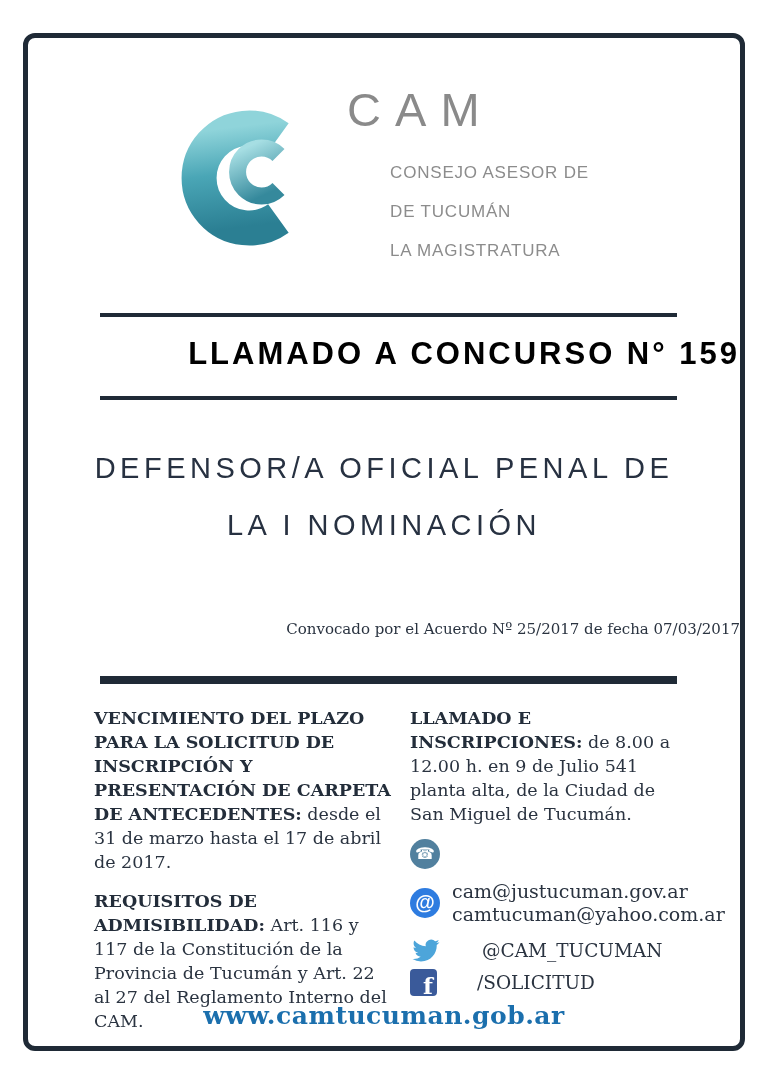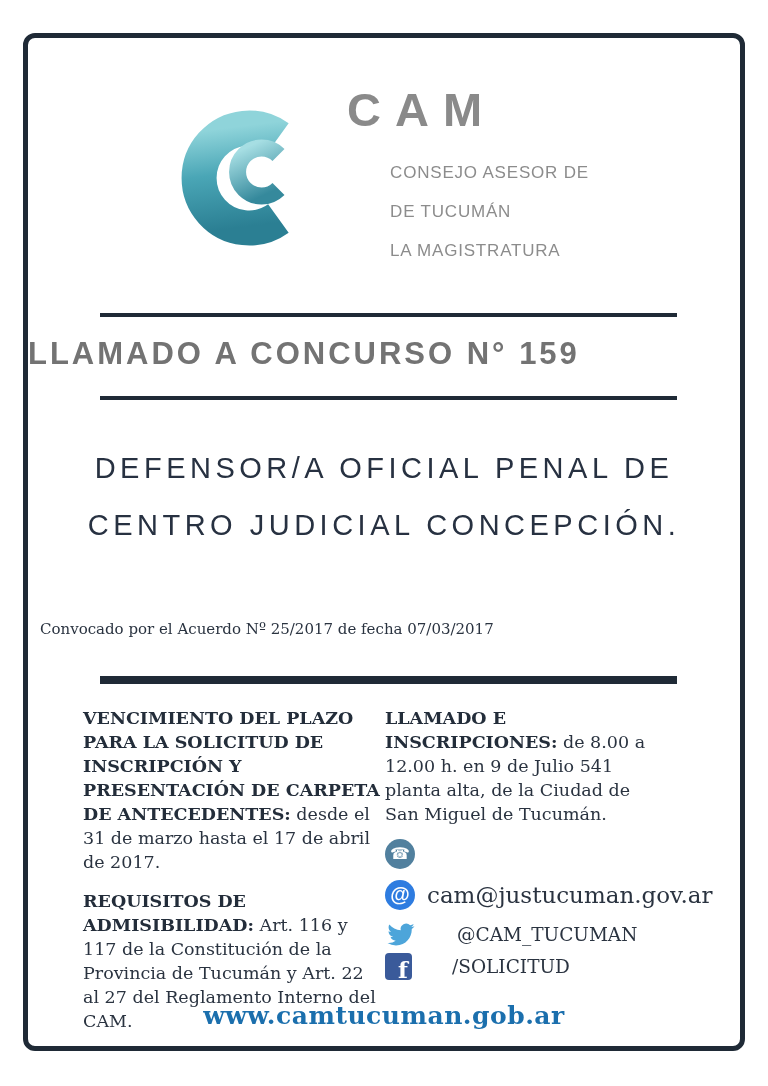--- a/index.html
+++ b/index.html
@@ -12,50 +12,50 @@
     border:5px solid #1f2a36;border-radius:12px;background:#ffffff;
   }
   
   .logo-row{
     position:absolute;top:48px;left:0;right:0;
     display:flex;justify-content:center;align-items:center;gap:28px;
   }
   .logo-mark{width:140px;height:172px;flex:0 0 auto;}
   .logo-text{display:flex;flex-direction:column;}
   .brand{
-    font-size:47px;font-weight:700;letter-spacing:14px;color:#8a8a8a;
+    font-size:47px;font-weight:400;letter-spacing:14px;color:#8a8a8a;
     line-height:1;margin-bottom:20px;
   }
   .brand-sub{font-size:17px;color:#8c8c8c;letter-spacing:0.8px;line-height:39px;margin-left:43px;}
   
   .rule{
     position:absolute;left:72px;width:577px;height:4px;background:#1f2a36;
   }
   .rule-top{top:275px;}
   .rule-bottom{top:358px;}
   .contest-title{
-    position:absolute;top:298px;left:0;right:0;text-align:left;
-    font-size:31px;font-weight:bold;letter-spacing:3px;color:#737373;
+    position:absolute;top:298px;left:0;right:0;text-align:right;
+    font-size:31px;font-weight:bold;letter-spacing:3px;color:#000000;
   }
   .position-title{
     position:absolute;top:402px;left:0;right:0;text-align:center;
     font-weight:300;color:#273141;font-size:29px;letter-spacing:4.5px;
     line-height:57px;
   }
   .convocation{
-    position:absolute;top:582px;left:12px;right:0;text-align:left;
+    position:absolute;top:582px;left:12px;right:0;text-align:right;
     font-family:"DejaVu Serif",serif;font-size:15px;color:#2a3340;
   }
   .section-bar{
     position:absolute;top:638px;left:72px;width:577px;height:8px;background:#1f2a36;
   }
   
   .columns{
-    position:absolute;top:668px;left:55px;width:578px;
-    display:flex;justify-content:flex-start;
+    position:absolute;top:668px;left:66px;width:578px;
+    display:flex;justify-content:space-between;
     font-family:"DejaVu Serif",serif;font-size:17.5px;line-height:24px;color:#2a3340;
   }
   .col-left{width:302px;}
   .col-right{width:262px;}
   .col-left p{margin:0 0 15px 0;}
   .col-right p{margin:0;}
   .columns strong{font-weight:bold;color:#232d3a;}
   
   .contact-list{margin-top:13px;display:flex;flex-direction:column;}
   .contact-row{display:flex;align-items:center;gap:12px;margin-bottom:11px;}
@@ -67,21 +67,21 @@
   .badge-phone{background:#51809e;font-size:16px;}
   .badge-at{background:#2e7ce0;font-family:"Liberation Sans",sans-serif;font-size:20px;font-weight:bold;padding-bottom:2px;box-sizing:border-box;}
   .fb-badge{
     width:27px;height:27px;border-radius:4px;background:#3a5a9a;flex:0 0 auto;
     color:#fff;font-family:"DejaVu Serif",serif;font-weight:bold;font-size:23px;
     display:flex;align-items:flex-end;justify-content:flex-end;line-height:20px;
     padding-right:4px;box-sizing:border-box;overflow:hidden;
   }
   .tw-icon{width:32px;height:27px;flex:0 0 auto;}
   .contact-text{font-size:18.5px;}
-  .email-lines div{font-size:23px;line-height:23px;}
+  .email-lines div{font-size:19px;line-height:23px;}
   
   .website{
     position:absolute;top:963px;left:0;right:0;text-align:center;
     font-family:"DejaVu Serif",serif;font-weight:bold;font-size:25px;
     color:#1b6fad;letter-spacing:0.5px;
   }
 </style>
 </head>
 <body>
 
@@ -110,21 +110,21 @@
       <div class="brand-sub">LA MAGISTRATURA</div>
     </div>
   </div>
 
   <div class="rule rule-top"></div>
   <div class="contest-title">LLAMADO A CONCURSO N° 159</div>
   <div class="rule rule-bottom"></div>
 
   <div class="position-title">
     <div>DEFENSOR/A OFICIAL PENAL DE</div>
-    <div>CENTRO JUDICIAL CONCEPCIÓN.</div>
+    <div>LA I NOMINACIÓN</div>
   </div>
   <div class="convocation">Convocado por el Acuerdo Nº 25/2017 de fecha 07/03/2017</div>
 
   <div class="section-bar"></div>
 
   <div class="columns">
     <div class="col-left">
       <p><strong>VENCIMIENTO DEL PLAZO PARA LA SOLICITUD DE INSCRIPCIÓN Y PRESENTACIÓN DE CARPETA DE ANTECEDENTES:</strong><span> desde el 31 de marzo hasta el  17 de abril de 2017.</span></p>
       <p><strong>REQUISITOS DE ADMISIBILIDAD:</strong><span> Art. 116 y 117 de la Constitución de la Provincia de Tucumán y Art. 22 al 27 del Reglamento Interno del CAM.</span></p>
     </div>
@@ -134,20 +134,21 @@
 
       <div class="contact-list">
         <div class="contact-row">
           <div class="badge badge-phone">☎</div>
         </div>
 
         <div class="contact-row">
           <div class="badge badge-at">@</div>
           <div class="email-lines">
             <div>cam@justucuman.gov.ar</div>
+            <div>camtucuman@yahoo.com.ar</div>
           </div>
         </div>
 
         <div class="contact-row tight">
           <svg class="tw-icon" viewBox="0 0 24 24" aria-hidden="true">
             <path fill="#4da5da" d="M23.953 4.57a10 10 0 01-2.825.775 4.958 4.958 0 002.163-2.723 9.99 9.99 0 01-3.127 1.195 4.92 4.92 0 00-8.384 4.482C7.69 8.095 4.067 6.13 1.64 3.162a4.822 4.822 0 00-.666 2.475c0 1.71.87 3.213 2.188 4.096a4.904 4.904 0 01-2.228-.616v.06a4.923 4.923 0 003.946 4.827 4.996 4.996 0 01-2.212.085 4.936 4.936 0 004.604 3.417 9.867 9.867 0 01-6.102 2.105c-.39 0-.779-.023-1.17-.067a13.995 13.995 0 007.557 2.209c9.053 0 13.998-7.496 13.998-13.985 0-.21 0-.42-.015-.63A9.935 9.935 0 0024 4.59z"></path>
           </svg>
           <div class="contact-text">@CAM_TUCUMAN</div>
         </div>
 

